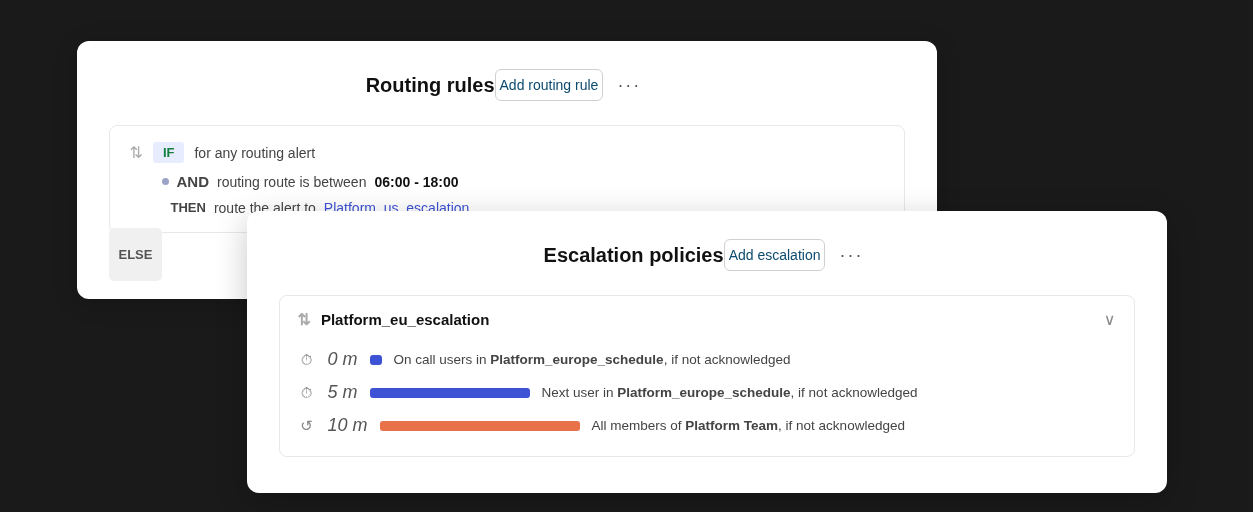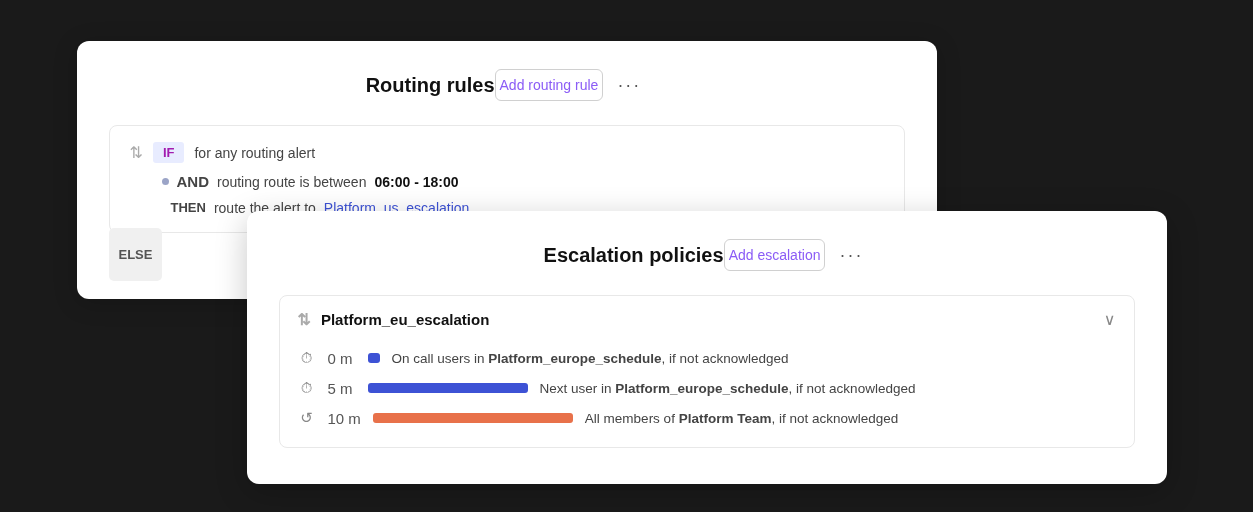--- a/index.html
+++ b/index.html
@@ -62,21 +62,21 @@
       align-items: center;
       gap: 8px;
     }
 
     .btn-add {
       border: 1px solid #d0d0d0;
       background: #fff;
       border-radius: 6px;
       padding: 7px 4px;
       font-size: 14px;
-      color: #8b5cf6;
+      color: #0c4a6e;
       cursor: pointer;
       white-space: nowrap;
     }
 
     .btn-more {
       border: none;
       background: transparent;
       cursor: pointer;
       font-size: 18px;
       color: #555;
@@ -101,21 +101,21 @@
     }
 
     .drag-handle {
       color: #aaa;
       font-size: 16px;
       cursor: grab;
     }
 
     .badge-if {
       background: #e8ecff;
-      color: #a21caf;
+      color: #15803d;
       font-weight: 700;
       font-size: 13px;
       border-radius: 3px;
       padding: 3px 10px;
     }
 
     .rule-text {
       font-size: 14px;
       color: #444;
     }
@@ -222,21 +222,22 @@
       font-size: 15px;
       color: #888;
       width: 18px;
       text-align: center;
       flex-shrink: 0;
     }
 
     .step-time {
       min-width: 28px;
       color: #555;
-      font-size: 15px;
+      font-size: 18px;
+      font-style: italic;
     }
 
     .step-bar-container {
       flex-shrink: 0;
     }
 
     .step-bar {
       height: 10px;
       border-radius: 3px;
     }

